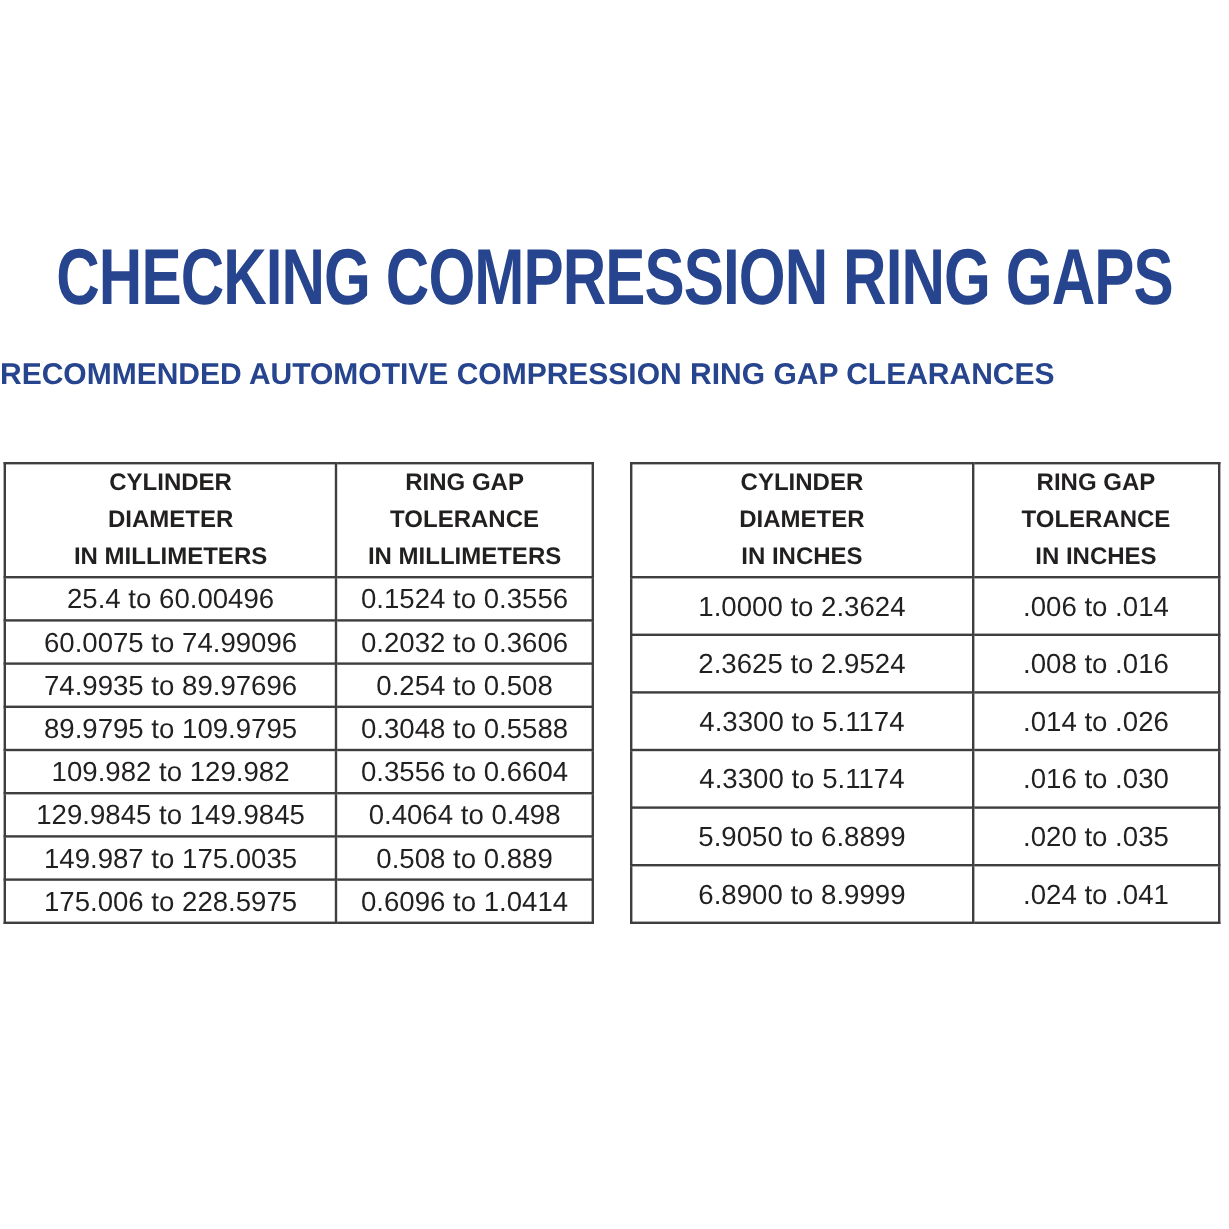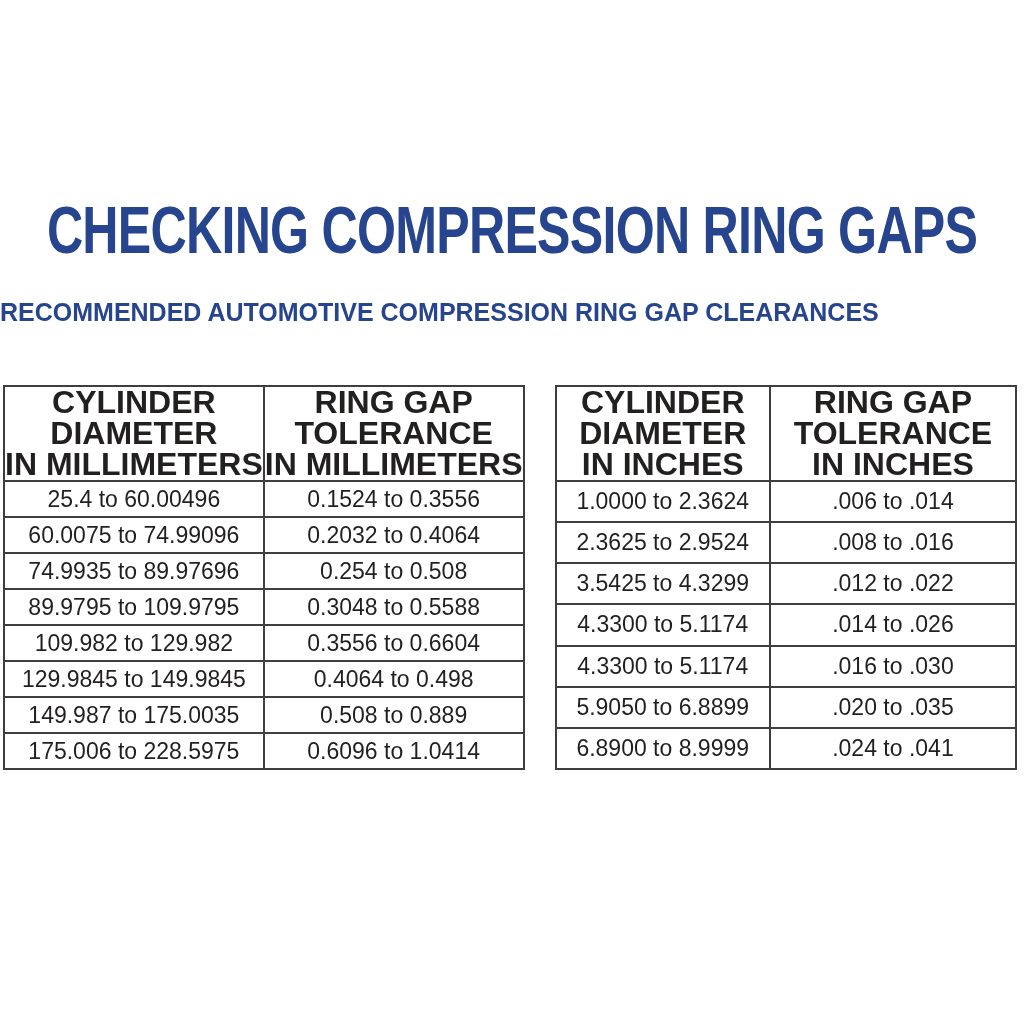--- a/index.html
+++ b/index.html
@@ -57,21 +57,21 @@
   .tables th, .tables td {
     border: 2px solid #3e3e3e;
     text-align: center;
     vertical-align: middle;
     color: #221f1f;
     overflow: hidden;
     white-space: nowrap;
   }
   .tables th {
     height: 94px;
-    font-size: 32px;
+    font-size: 20px;
     font-weight: bold;
     line-height: 31px;
   }
   .tables td {
     height: 36px;
     font-size: 23px;
     font-weight: normal;
     margin-top: 28px;
   }
   .hl { display: block; }
@@ -102,21 +102,21 @@
         </th>
       </tr>
     </thead>
     <tbody>
       <tr>
         <td>25.4 to 60.00496</td>
         <td>0.1524 to 0.3556</td>
       </tr>
       <tr>
         <td>60.0075 to 74.99096</td>
-        <td>0.2032 to 0.4064</td>
+        <td>0.2032 to 0.3606</td>
       </tr>
       <tr>
         <td>74.9935 to 89.97696</td>
         <td>0.254 to 0.508</td>
       </tr>
       <tr>
         <td>89.9795 to 109.9795</td>
         <td>0.3048 to 0.5588</td>
       </tr>
       <tr>
@@ -156,24 +156,20 @@
     <tbody>
       <tr>
         <td>1.0000 to 2.3624</td>
         <td>.006 to .014</td>
       </tr>
       <tr>
         <td>2.3625 to 2.9524</td>
         <td>.008 to .016</td>
       </tr>
       <tr>
-        <td>3.5425 to 4.3299</td>
-        <td>.012 to .022</td>
-      </tr>
-      <tr>
         <td>4.3300 to 5.1174</td>
         <td>.014 to .026</td>
       </tr>
       <tr>
         <td>4.3300 to 5.1174</td>
         <td>.016 to .030</td>
       </tr>
       <tr>
         <td>5.9050 to 6.8899</td>
         <td>.020 to .035</td>

